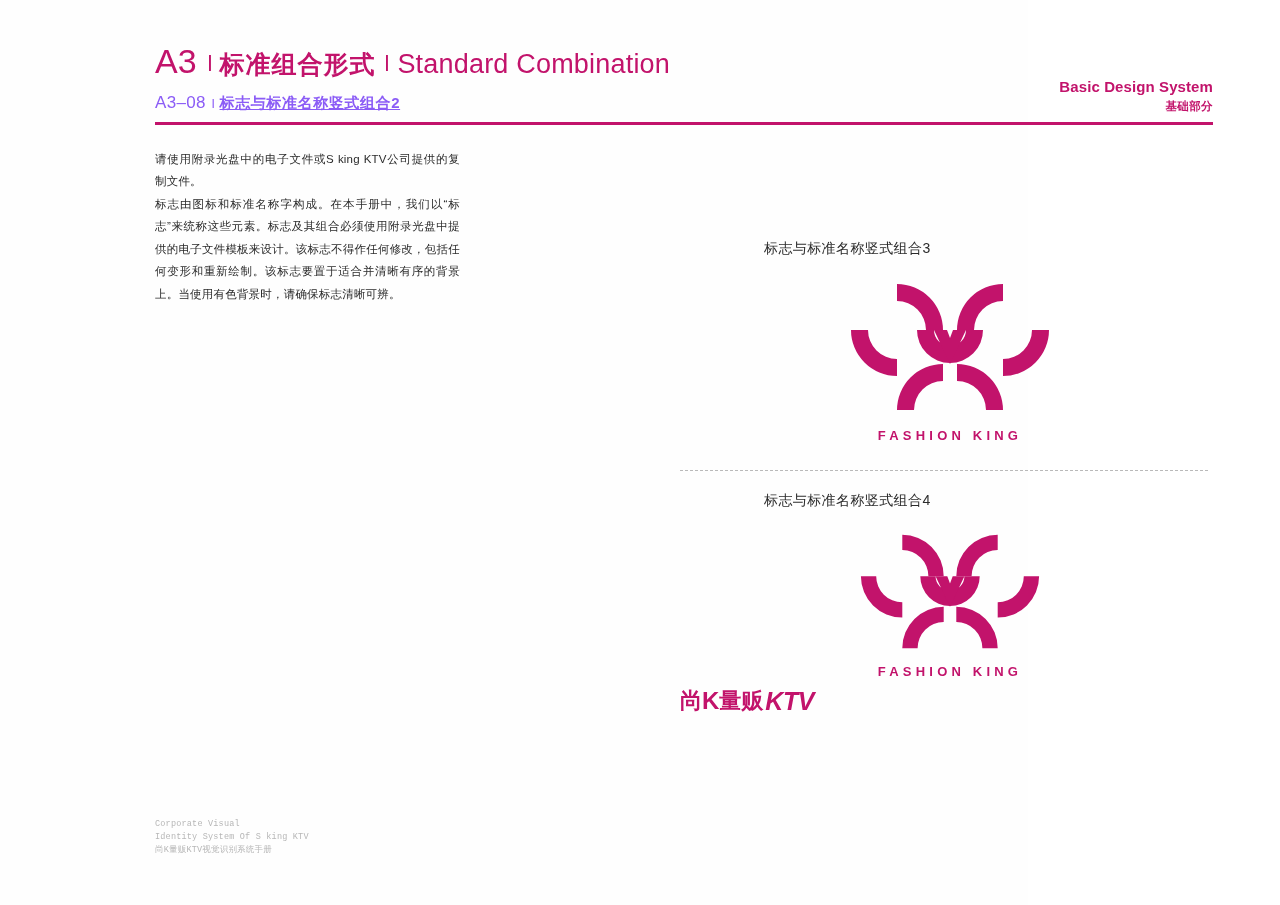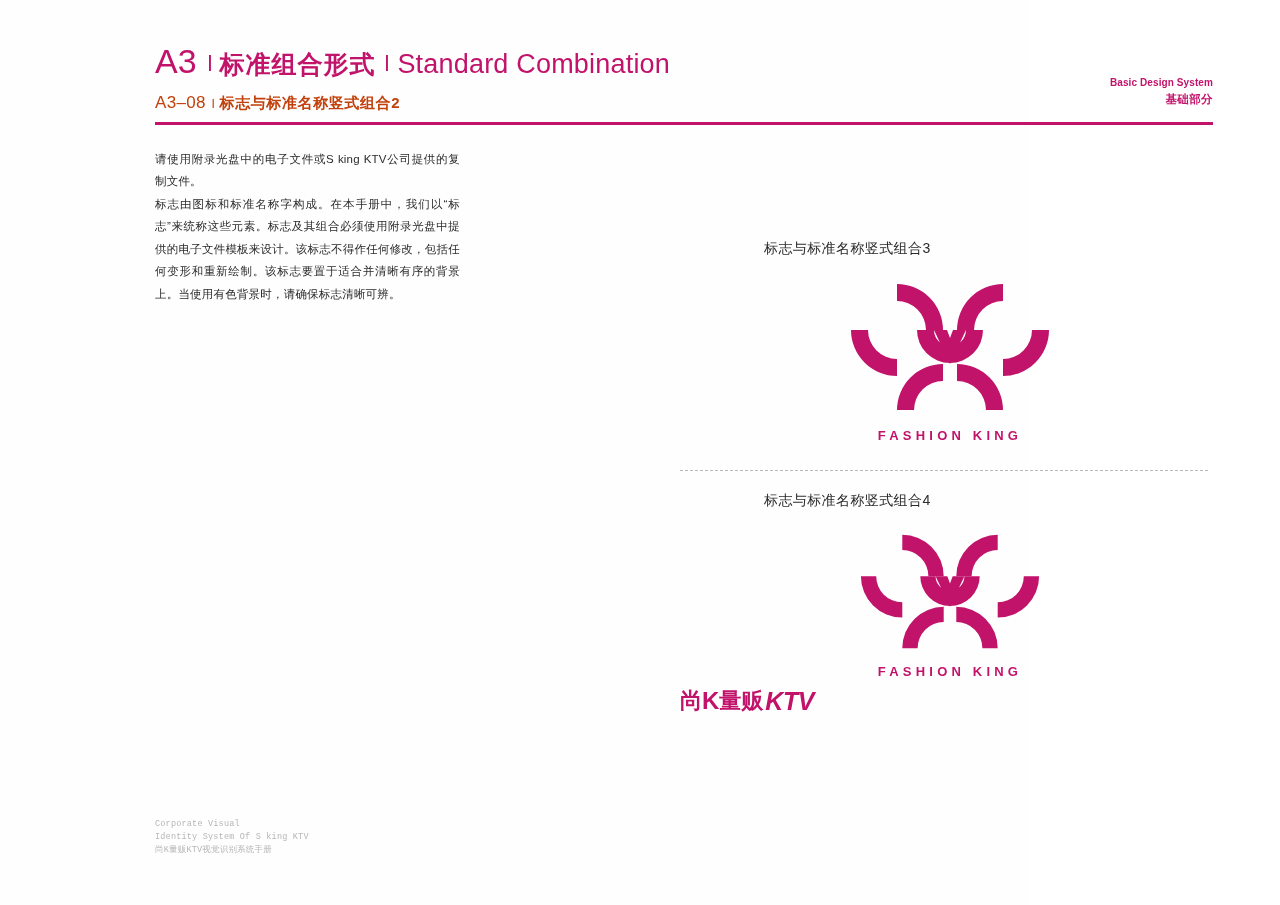--- a/index.html
+++ b/index.html
@@ -60,47 +60,48 @@
   }
   .title-en {
     font-size: 27px;
     font-weight: 400;
     letter-spacing: 0.2px;
   }
 
   .subtitle-row {
     display: flex;
     align-items: baseline;
-    color: #c2410c;
+    color: #8b5cf6;
     margin-top: 12px;
   }
   .sub-code {
     font-size: 17px;
     letter-spacing: 0.3px;
   }
   .sub-sep {
     font-size: 13px;
     margin: 0 5px 0 6px;
   }
   .sub-cn {
     font-size: 15px;
     font-weight: 700;
     letter-spacing: 0.6px;
+    text-decoration: underline;
   }
 
   .header-right {
     position: absolute;
     right: 0;
     top: 32px;
     text-align: right;
     color: #c2136b;
     line-height: 1.45;
   }
   .hr-en {
-    font-size: 10px;
+    font-size: 15px;
     font-weight: 700;
     letter-spacing: 0.1px;
   }
   .hr-cn {
     font-size: 11.5px;
     font-weight: 700;
     letter-spacing: 0.4px;
   }
 
   .header-rule {

